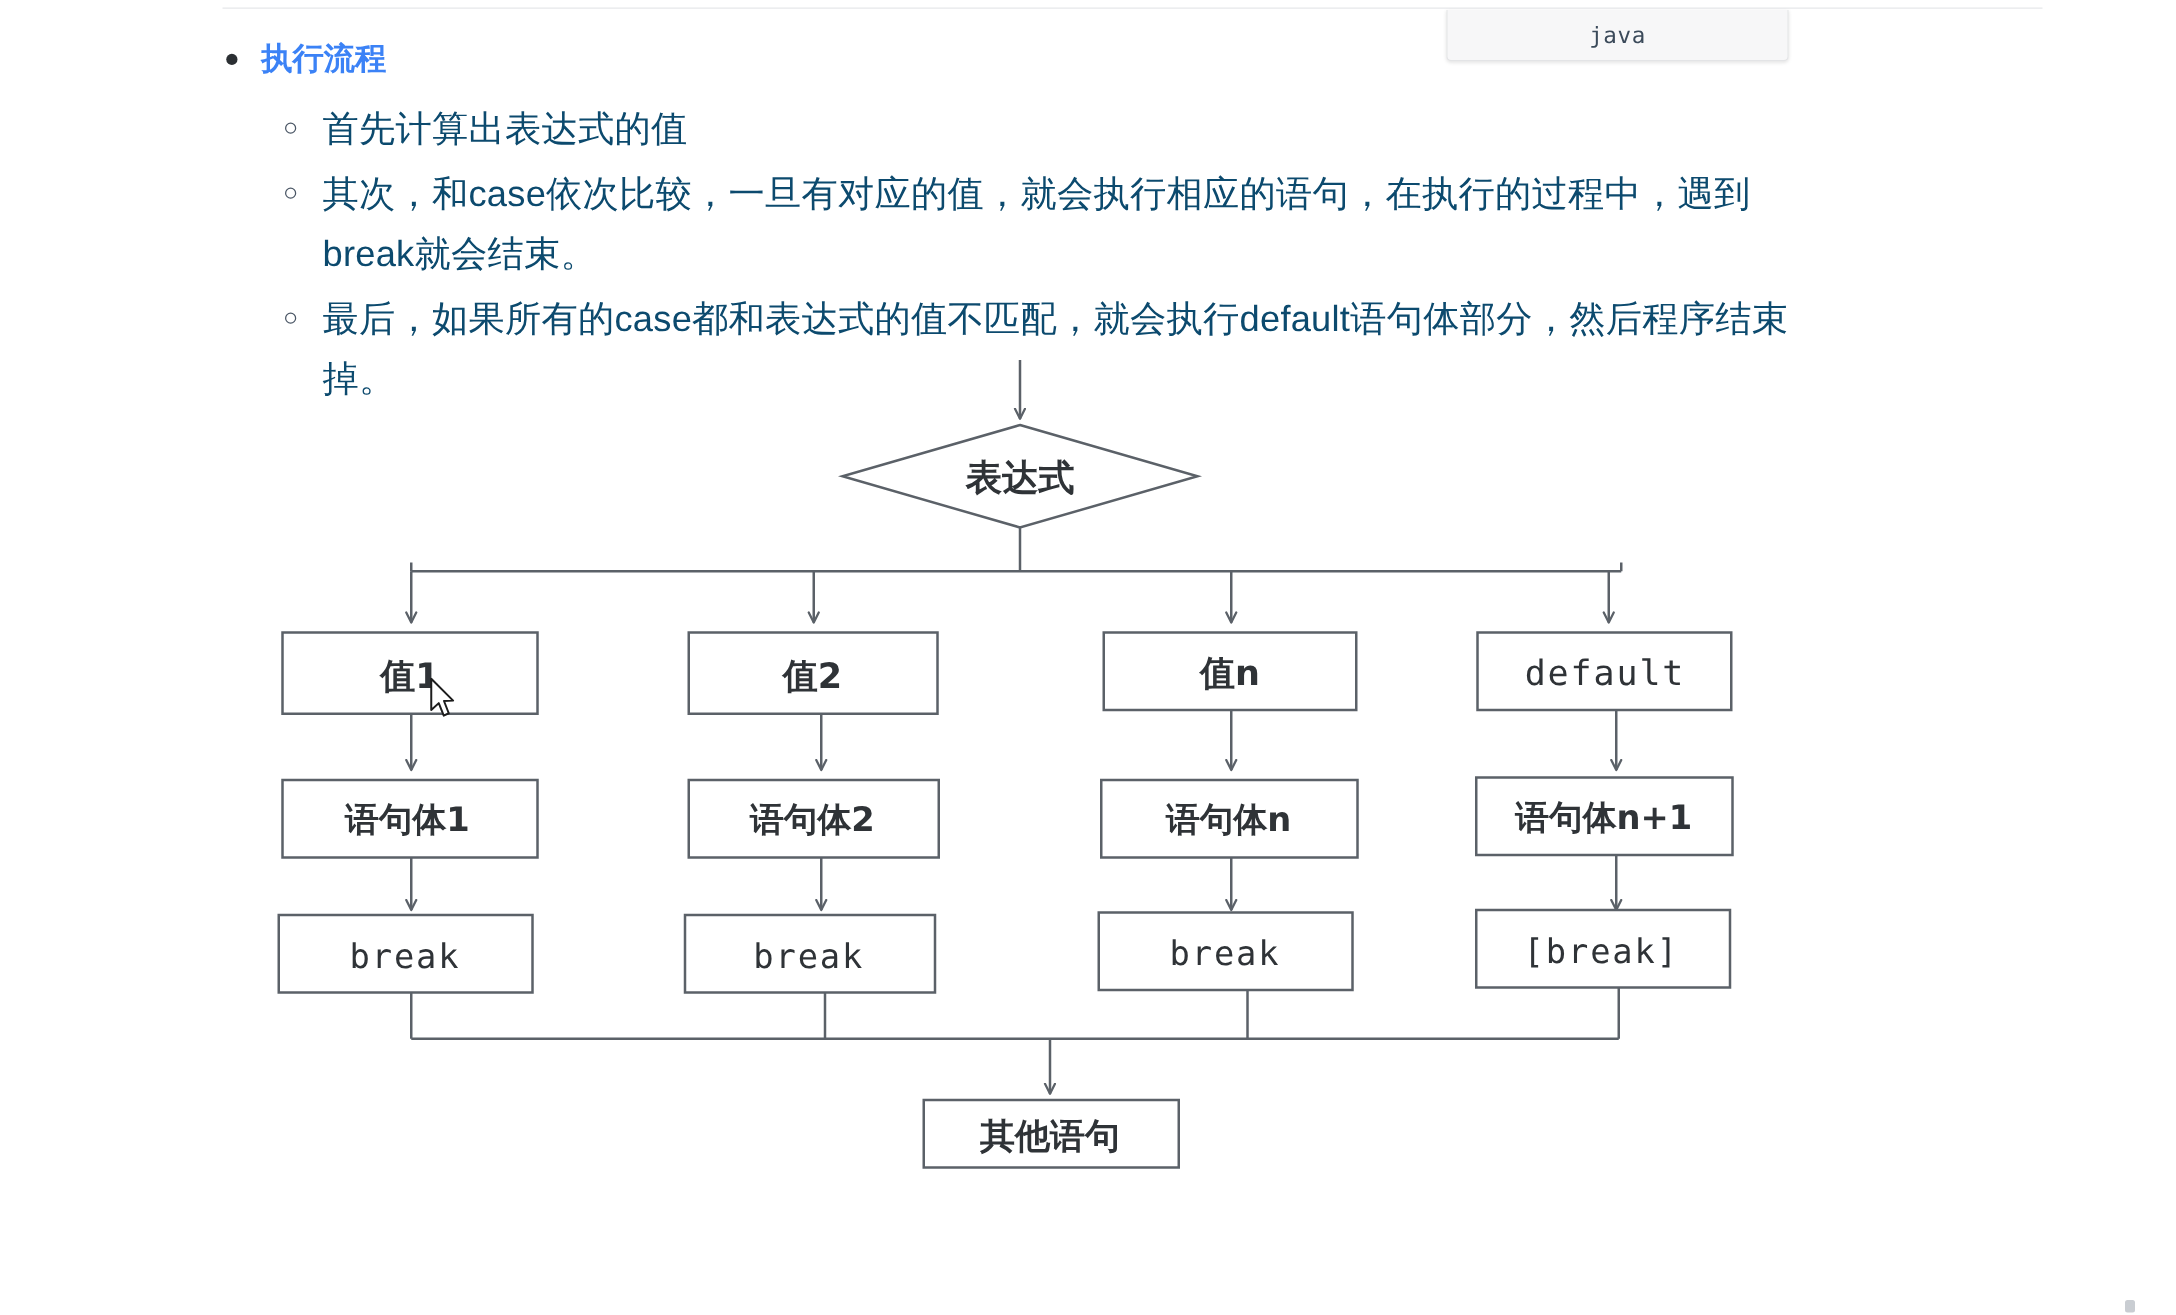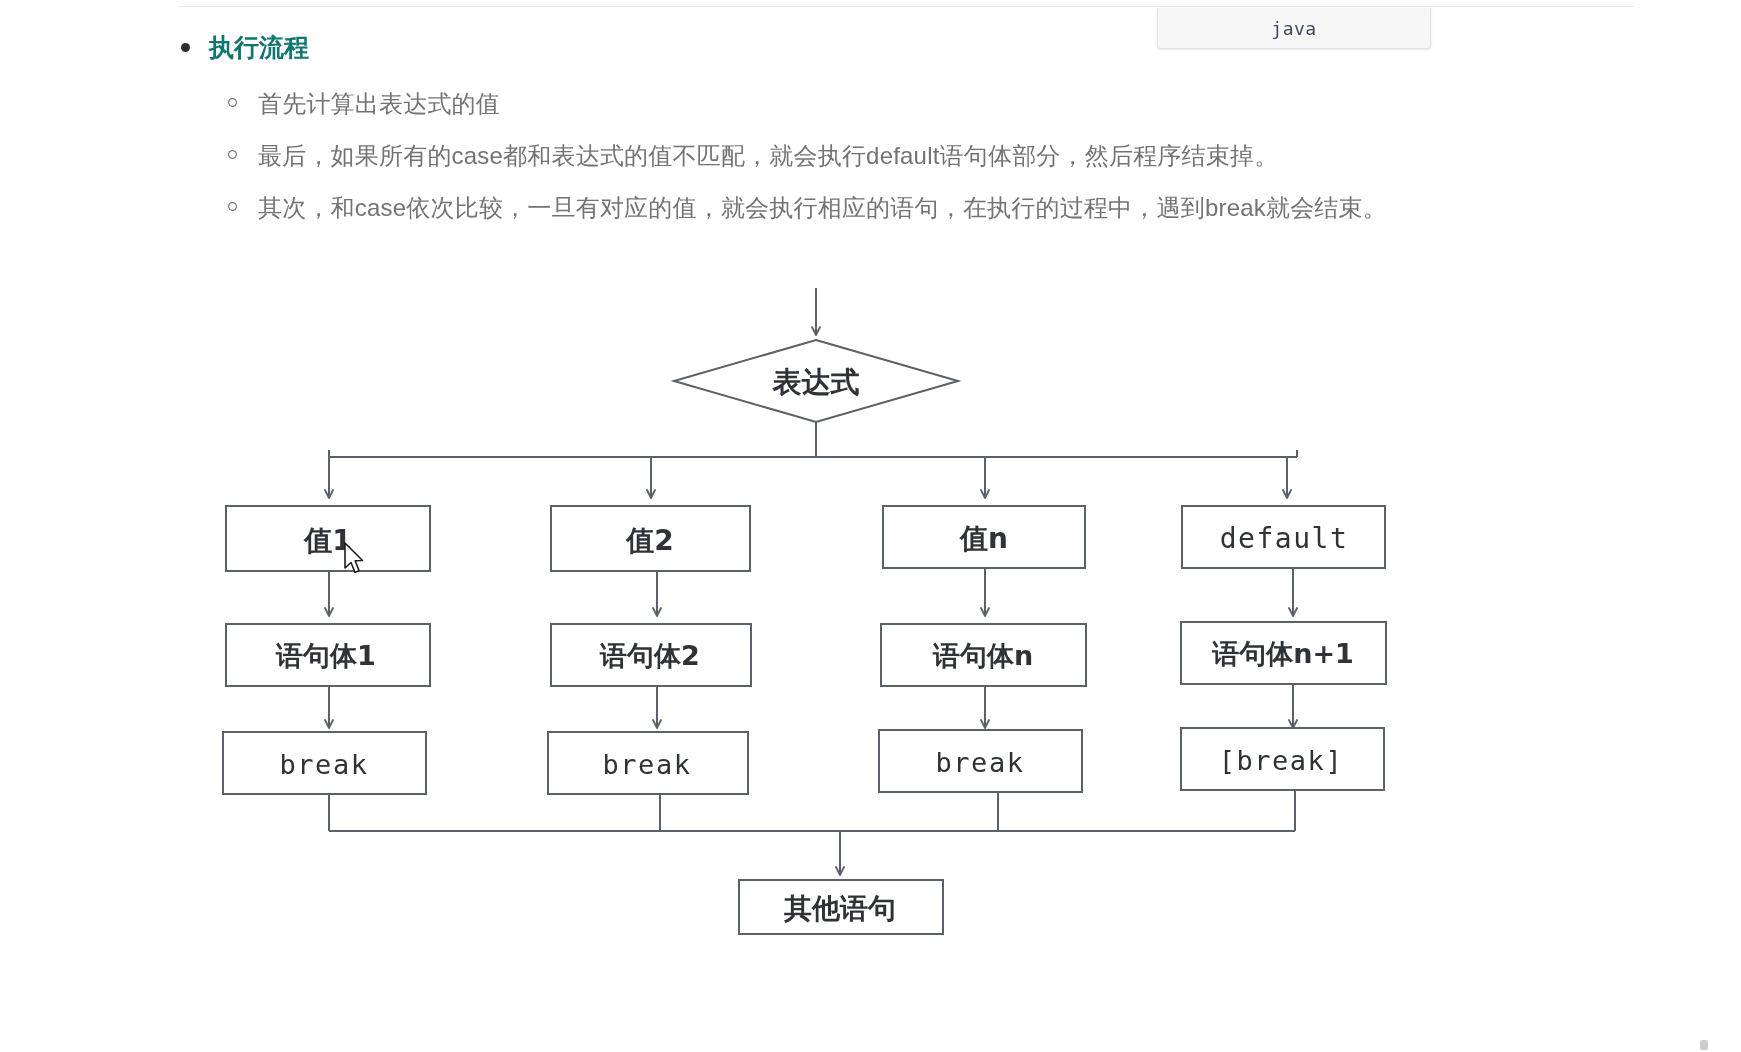--- a/index.html
+++ b/index.html
@@ -53,21 +53,21 @@
   
   .list-l1 {
     position: absolute;
     left: 175px;
     top: 28px;
     width: 1400px;
   }
   .li1 {
     position: relative;
     padding-left: 34px;
-    color: #0f766e;
+    color: #3b82f6;
     font-size: 25px;
     font-weight: bold;
     line-height: 38px;
   }
   .li1 .disc {
     position: absolute;
     left: 6px;
     top: 15px;
     width: 9px;
     height: 9px;
@@ -77,22 +77,22 @@
 
   .list-l2 {
     position: absolute;
     left: 222px;
     top: 80px;
     width: 1200px;
   }
   .li2 {
     position: relative;
     padding-left: 36px;
-    color: #737373;
-    font-size: 24px;
+    color: #0c4a6e;
+    font-size: 29px;
     line-height: 48px;
     margin-bottom: 4px;
     letter-spacing: 0.2px;
   }
   .li2 .circ {
     position: absolute;
     left: 6px;
     top: 18px;
     width: 9px;
     height: 9px;
@@ -163,25 +163,25 @@
     </div>
   </div>
 
   <div class="list-l2">
     <div class="li2">
       <span class="circ"></span>
       <span>首先计算出表达式的值</span>
     </div>
     <div class="li2 wide">
       <span class="circ"></span>
-      <span>最后，如果所有的case都和表达式的值不匹配，就会执行default语句体部分，然后程序结束掉。</span>
+      <span>其次，和case依次比较，一旦有对应的值，就会执行相应的语句，在执行的过程中，遇到break就会结束。</span>
     </div>
     <div class="li2 wide">
       <span class="circ"></span>
-      <span>其次，和case依次比较，一旦有对应的值，就会执行相应的语句，在执行的过程中，遇到break就会结束。</span>
+      <span>最后，如果所有的case都和表达式的值不匹配，就会执行default语句体部分，然后程序结束掉。</span>
     </div>
   </div>
 
   <div class="flow">
     <svg width="1741" height="660" viewBox="0 0 1741 660">
       <defs>
         <marker id="arw" markerWidth="12" markerHeight="12" refX="9" refY="5" orient="auto" markerUnits="userSpaceOnUse">
           <path d="M1,1 L9,5 L1,9" fill="none" stroke="#5b6168" stroke-width="1.8" stroke-linecap="round" stroke-linejoin="round"></path>
         </marker>
       </defs>

